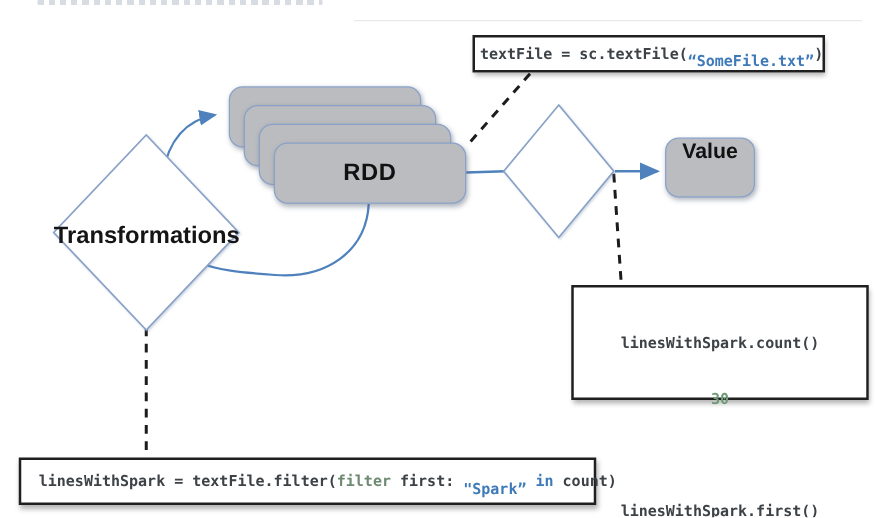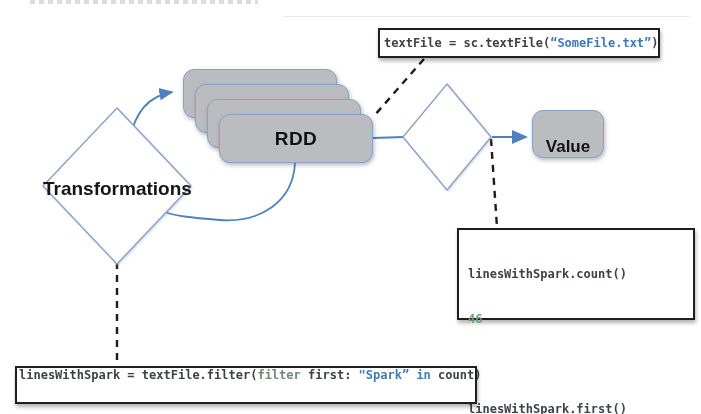--- a/index.html
+++ b/index.html
@@ -37,39 +37,39 @@
   .diamond-label {
     position:absolute; text-align:center; font-weight:700; color:#151515;
   }
   .label-transformations { left:43px; top:178px; width:148px; font-size:19px; }
   .label-action { left:403px; top:129px; width:88px; font-size:14px; }
 
   .value-box {
     position:absolute; left:532px; top:110px; width:72px; height:48px;
     background:var(--shape-fill); border:1.8px solid var(--shape-border);
     border-radius:11px; box-shadow:1px 2px 4px rgba(80,90,110,.45);
-    display:flex; align-items:flex-end; justify-content:center; box-sizing:border-box;
+    display:flex; align-items:flex-start; justify-content:center; box-sizing:border-box;
   }
   .value-text { font-weight:700; font-size:17px; color:#111; }
 
   .code-box {
     position:absolute; background:#ffffff; border:2px solid var(--box-border);
     box-shadow:1px 3px 4px rgba(0,0,0,.3); box-sizing:border-box;
     font-family:"DejaVu Sans Mono", monospace; font-size:12px; color:var(--code-default);
     white-space:pre;
     font-weight:bold;
   }
   .box-textfile { left:378px; top:28px; width:282px; height:30px;
                   display:flex; align-items:center; padding:0 4px; }
-  .box-result   { left:457px; top:228px; width:238px; height:92px; padding:7px 9px; line-height:15px; }
+  .box-result   { left:457px; top:228px; width:238px; height:92px; padding:7px 9px; line-height:15px;text-align:center; }
   .box-filter   { left:15px;  top:366px; width:462px; height:38px;
-                  display:flex; align-items:flex-start; padding:0 2px; }
+                  display:flex; align-items:center; padding:0 14px; }
 
   .tok-default { color:var(--code-default); }
-  .tok-string  { color:var(--code-string); }
+  .tok-string  { color:var(--code-string);margin-top:11px; }
   .tok-number  { color:var(--code-number); }
   .tok-keyword { color:var(--code-keyword); }
   .tok-lambda  { color:var(--code-lambda); }
   .blank-line  { height:15px; }
 </style>
 </head>
 <body>
 
 <div class="stage">
 
@@ -109,21 +109,21 @@
     <div class="diamond-label label-transformations">Transformations</div>
 
     <div class="value-box">
       <span class="value-text">Value</span>
     </div>
 
     <div class="code-box box-textfile"><span class="tok-default">textFile = sc.textFile(</span><span class="tok-string">“SomeFile.txt”</span><span class="tok-default">)</span></div>
 
     <div class="code-box box-result">
       <div><span class="tok-default">linesWithSpark.count()</span></div>
-      <div><span class="tok-number">46</span></div>
+      <div><span class="tok-number">30</span></div>
       <div class="blank-line"></div>
       <div><span class="tok-default">linesWithSpark.first()</span></div>
       
     </div>
 
     <div class="code-box box-filter"><span class="tok-default">linesWithSpark = textFile.filter(</span><span class="tok-lambda">filter</span><span class="tok-default"> first: </span><span class="tok-string">"Spark”</span><span class="tok-default"> </span><span class="tok-keyword">in</span><span class="tok-default"> count)</span></div>
   </div>
 
 </div>
 

